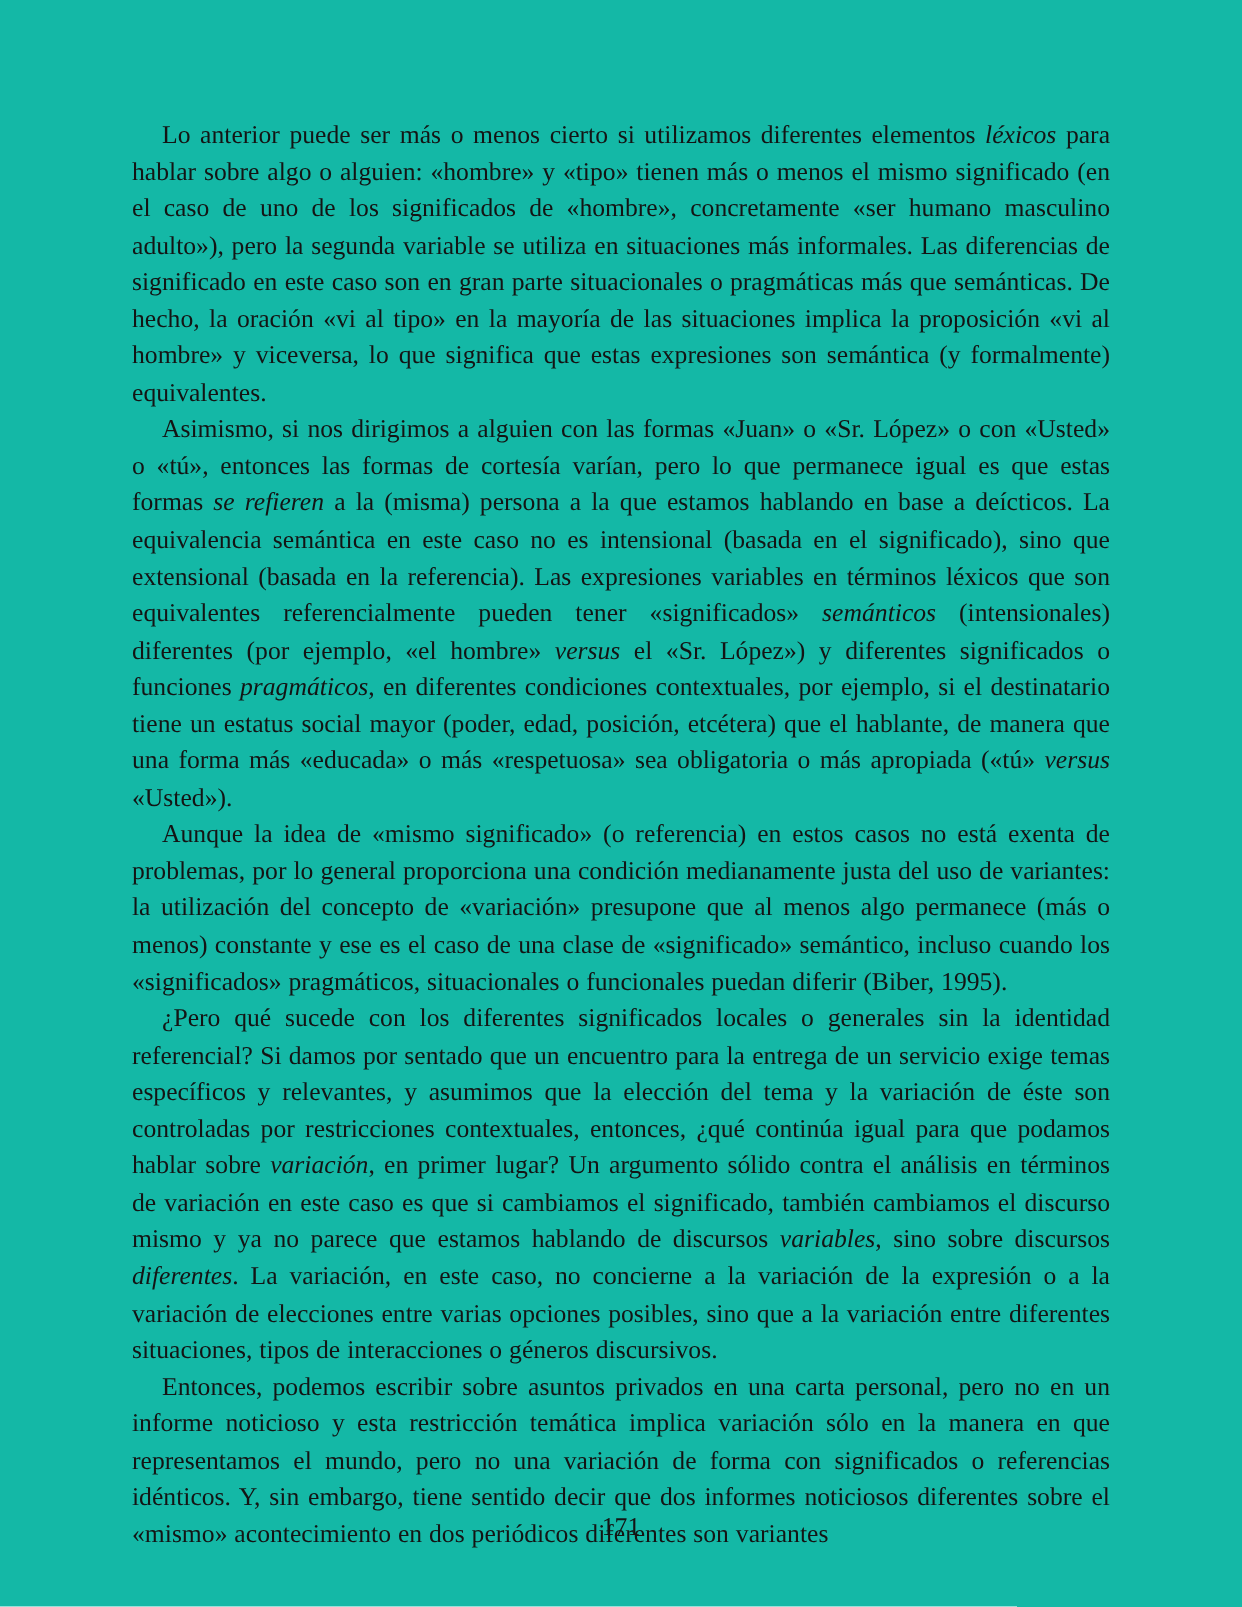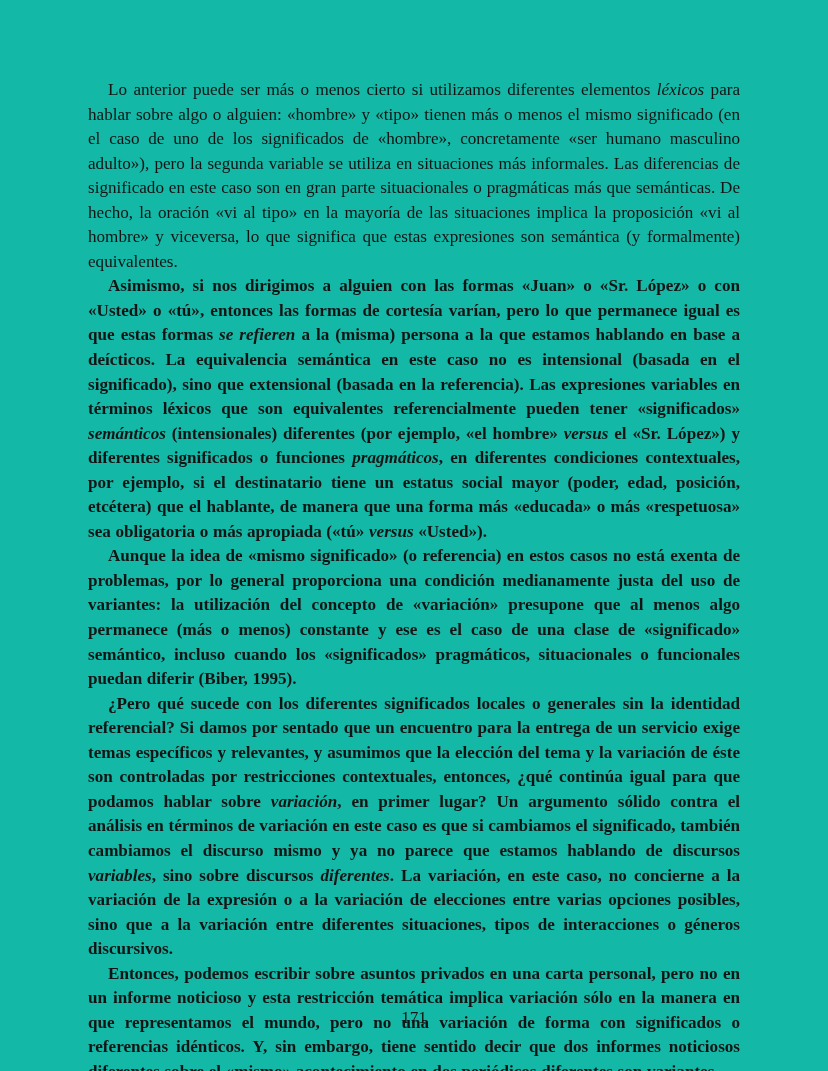--- a/index.html
+++ b/index.html
@@ -34,21 +34,20 @@
     font-size: 17.1px;
     line-height: 24.55px;
     color: #141414;
     -webkit-font-smoothing: antialiased;
     hyphens: none;
     word-spacing: 0.02em;
   }
 
   .para + .para {
     margin-top: 0;
-    font-weight: bold;
   }
 
   .para i,
   .para em {
     font-style: italic;
   }
 
   .folio {
     position: absolute;
     left: 0;

